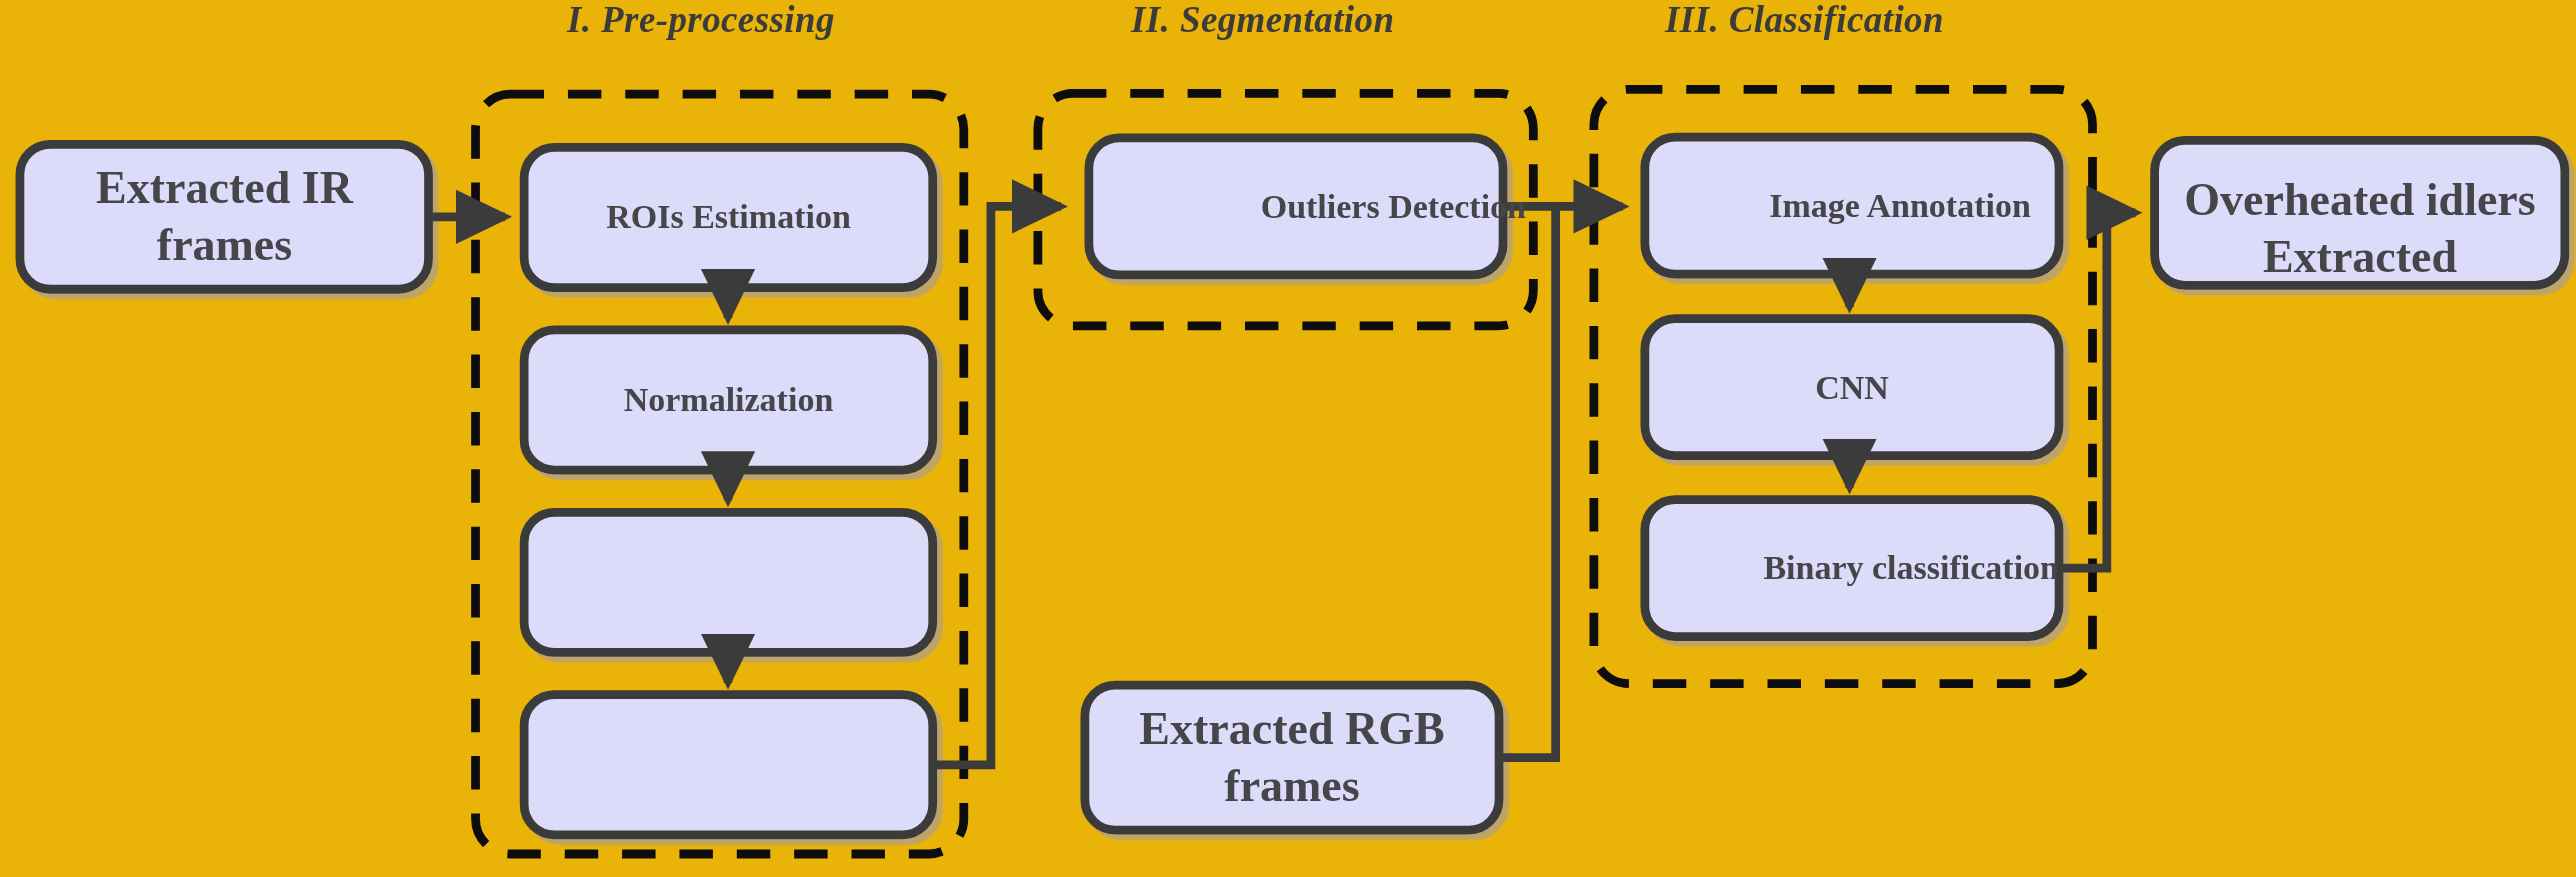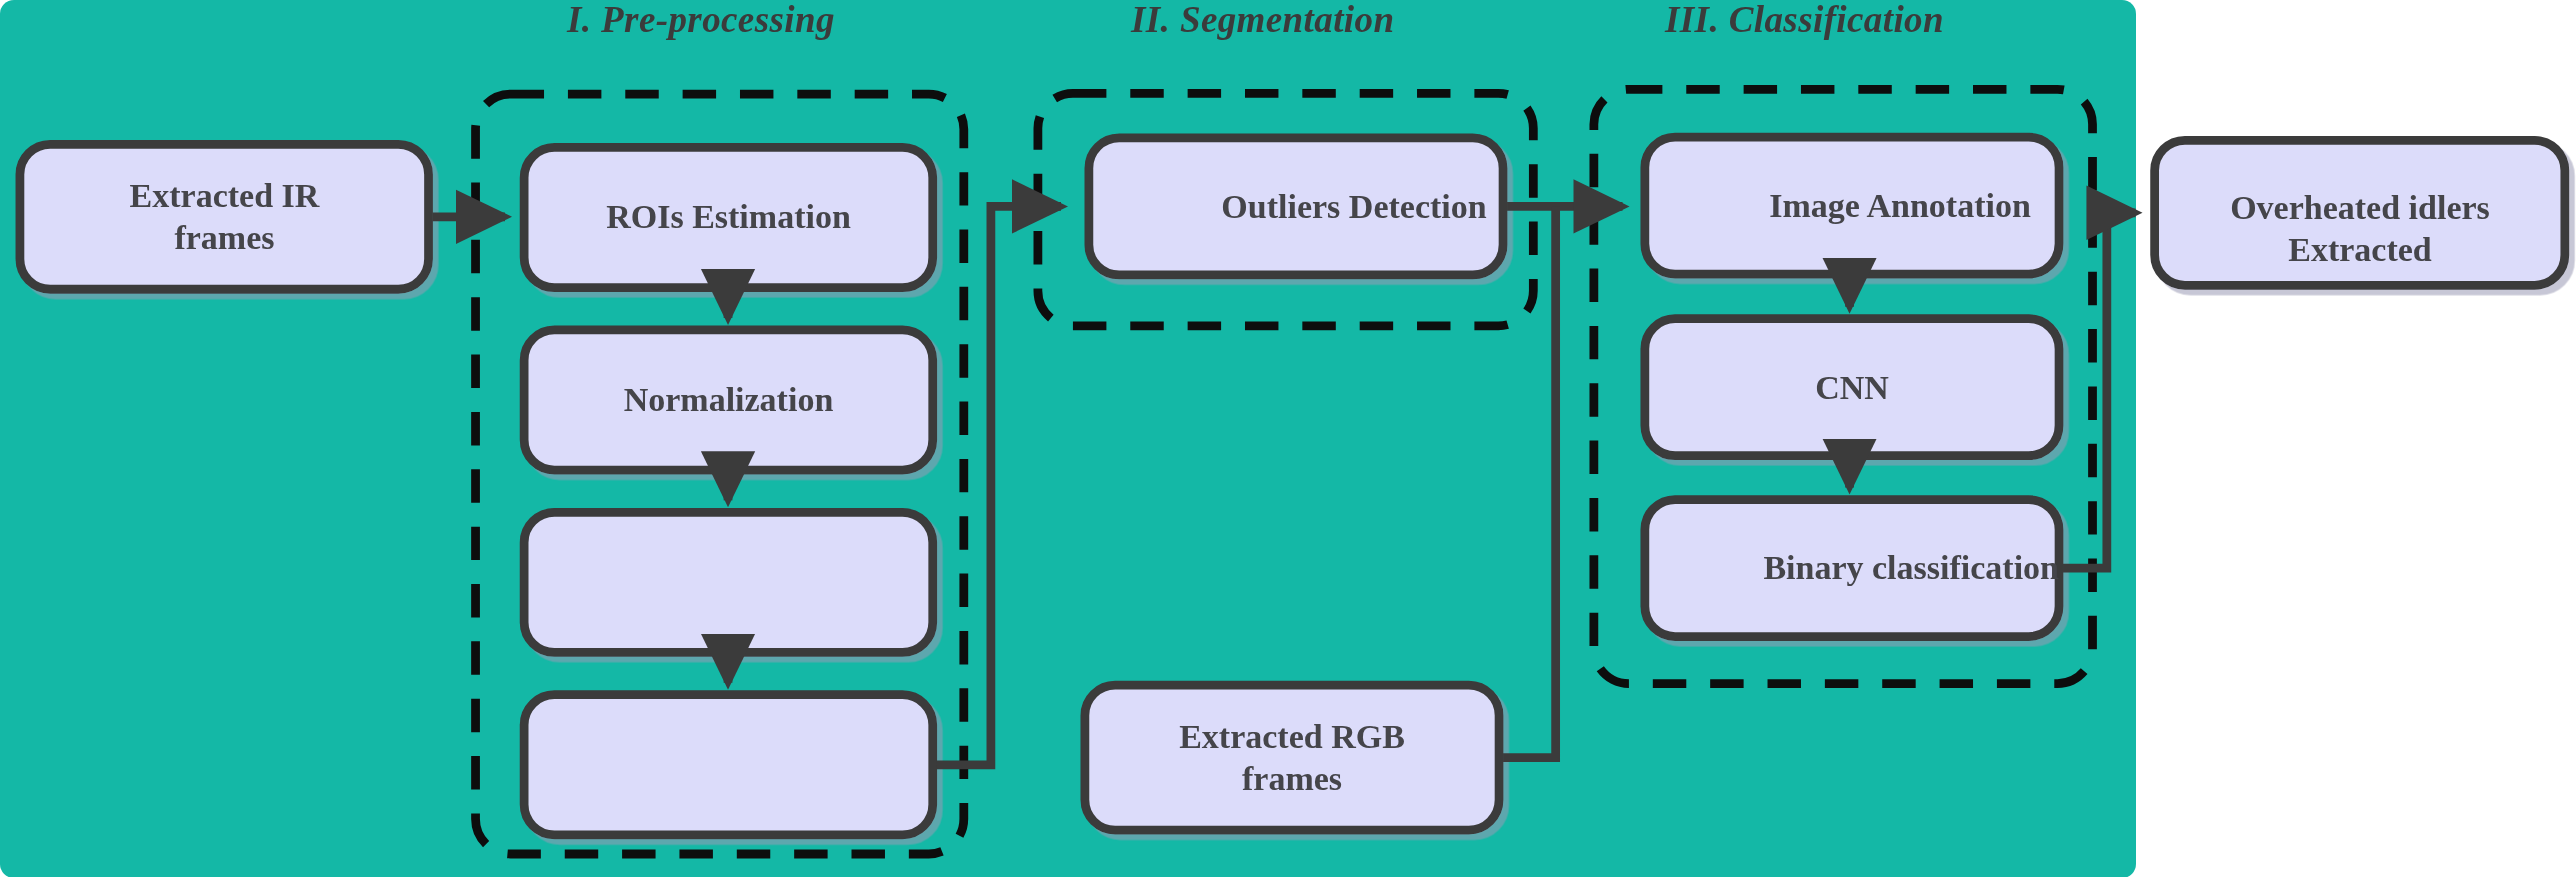--- a/index.html
+++ b/index.html
@@ -8,24 +8,23 @@
     background: #ffffff;
   }
   body {
     width: 2576px;
     height: 878px;
     overflow: hidden;
     font-family: "Liberation Serif", "DejaVu Serif", serif;
   }
   #stage {
     position: relative;
-    width: 2136px;
+    width: 2576px;
     height: 878px;
-    background: #14b8a6;
-    border-radius: 14px;
+    background: #eab308;
   }
   svg.layer {
     position: absolute;
     top: 0;
     left: 0;
     width: 2576px;
     height: 878px;
   }
   
   .section-title {
@@ -45,21 +44,21 @@
     align-items: center;
     justify-content: center;
     text-align: center;
     font-family: "Liberation Serif", "DejaVu Serif", serif;
     font-weight: bold;
     color: #45454a;
     line-height: 1.22;
     pointer-events: none;
   }
   .nl-1line { font-size: 34px; }
-  .nl-2line { font-size: 34px; }
+  .nl-2line { font-size: 46px; }
 </style>
 </head>
 <body>
 
 <div id="stage">
 
   <div class="section-title" style="left:567px; top:-1.6px;">I. Pre-processing</div>
   <div class="section-title" style="left:1131px; top:-1.6px;">II. Segmentation</div>
   <div class="section-title" style="left:1665px; top:-1.6px;">III. Classification</div>
 
@@ -178,21 +177,21 @@
   <div class="node-label nl-1line" style="left:524px; top:147px; width:409px; height:140px;">
     <div>ROIs Estimation</div>
   </div>
 
   <div class="node-label nl-1line" style="left:524px; top:330px; width:409px; height:140px;">
     <div>Normalization</div>
   </div>
 
 
 
-  <div class="node-label nl-1line" style="left:1147px; top:138px; width:414px; height:137px;">
+  <div class="node-label nl-1line" style="left:1112px; top:138px; width:414px; height:137px;justify-content:flex-end;">
     <div>Outliers Detection</div>
   </div>
 
   <div class="node-label nl-2line" style="left:1085px; top:685px; width:414px; height:145px;">
     <div>
       <div>Extracted RGB</div>
       <div>frames</div>
     </div>
   </div>
 

